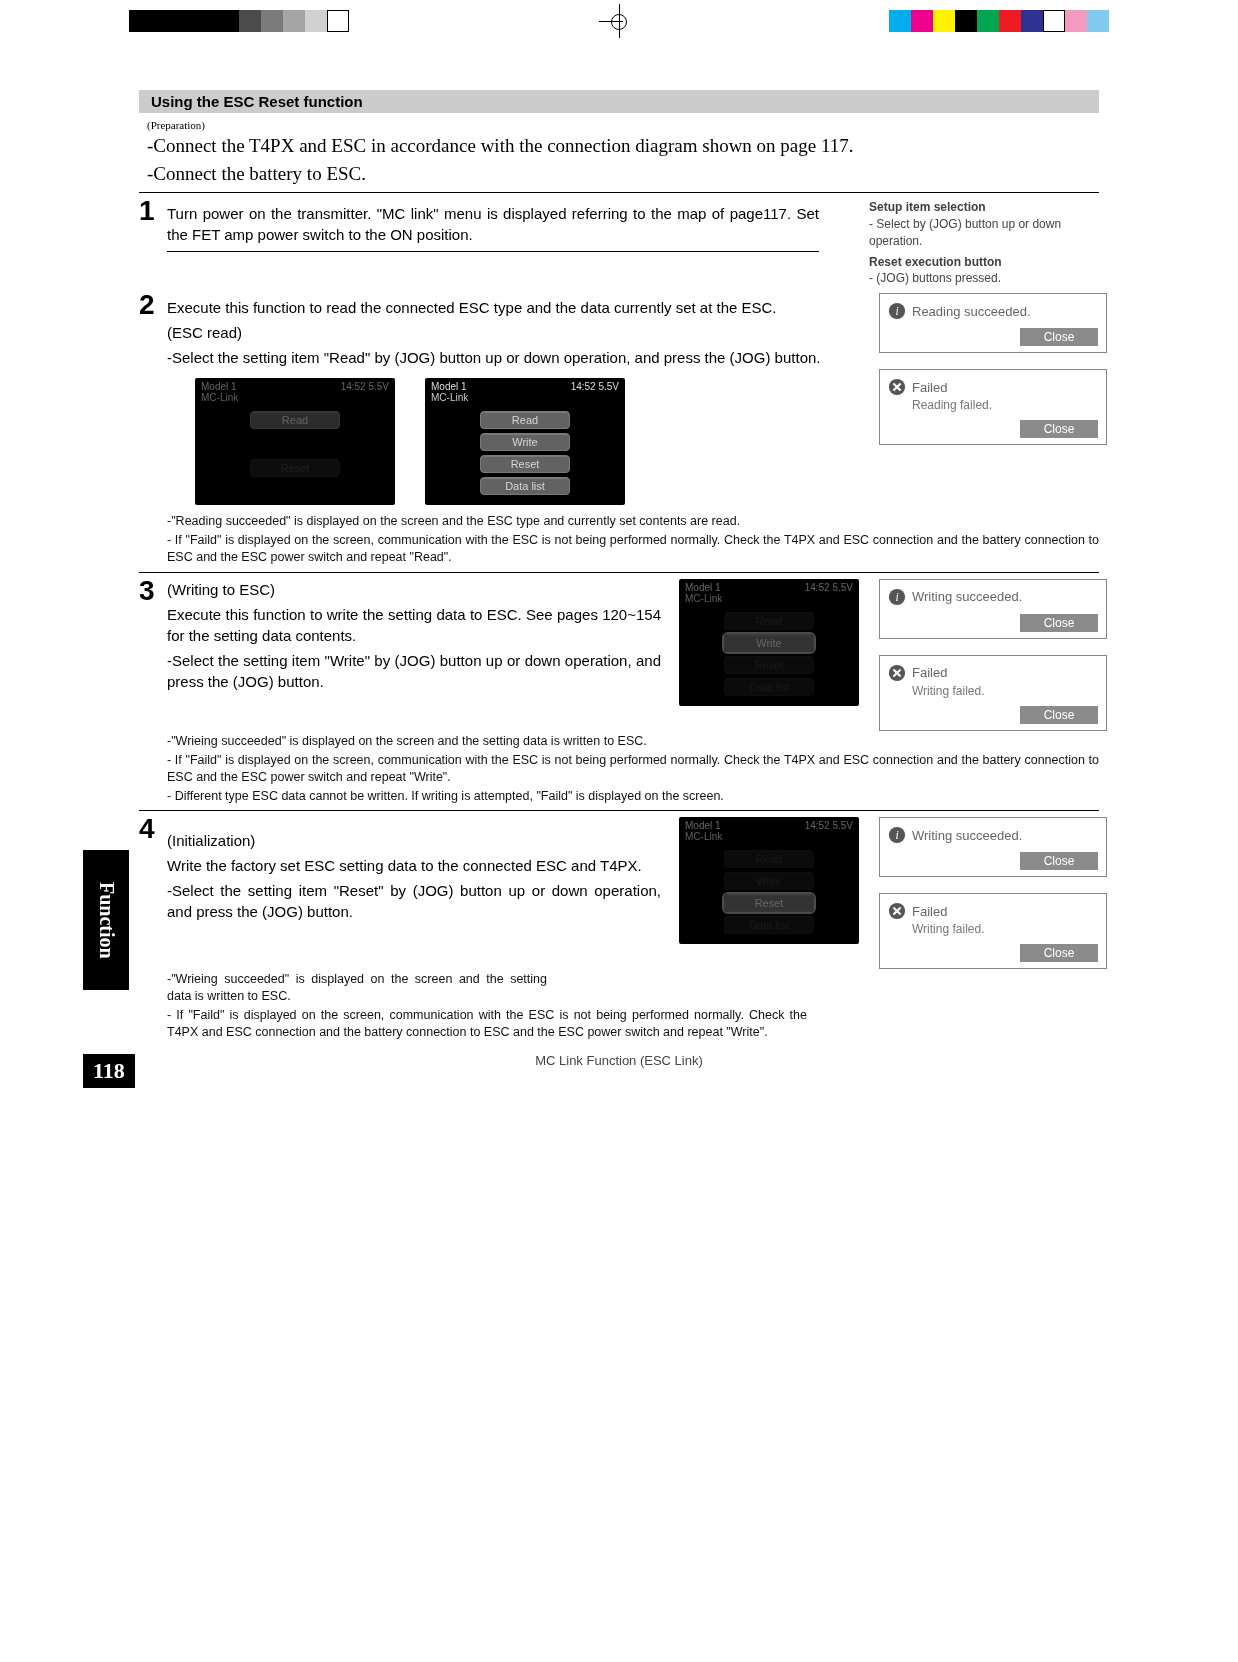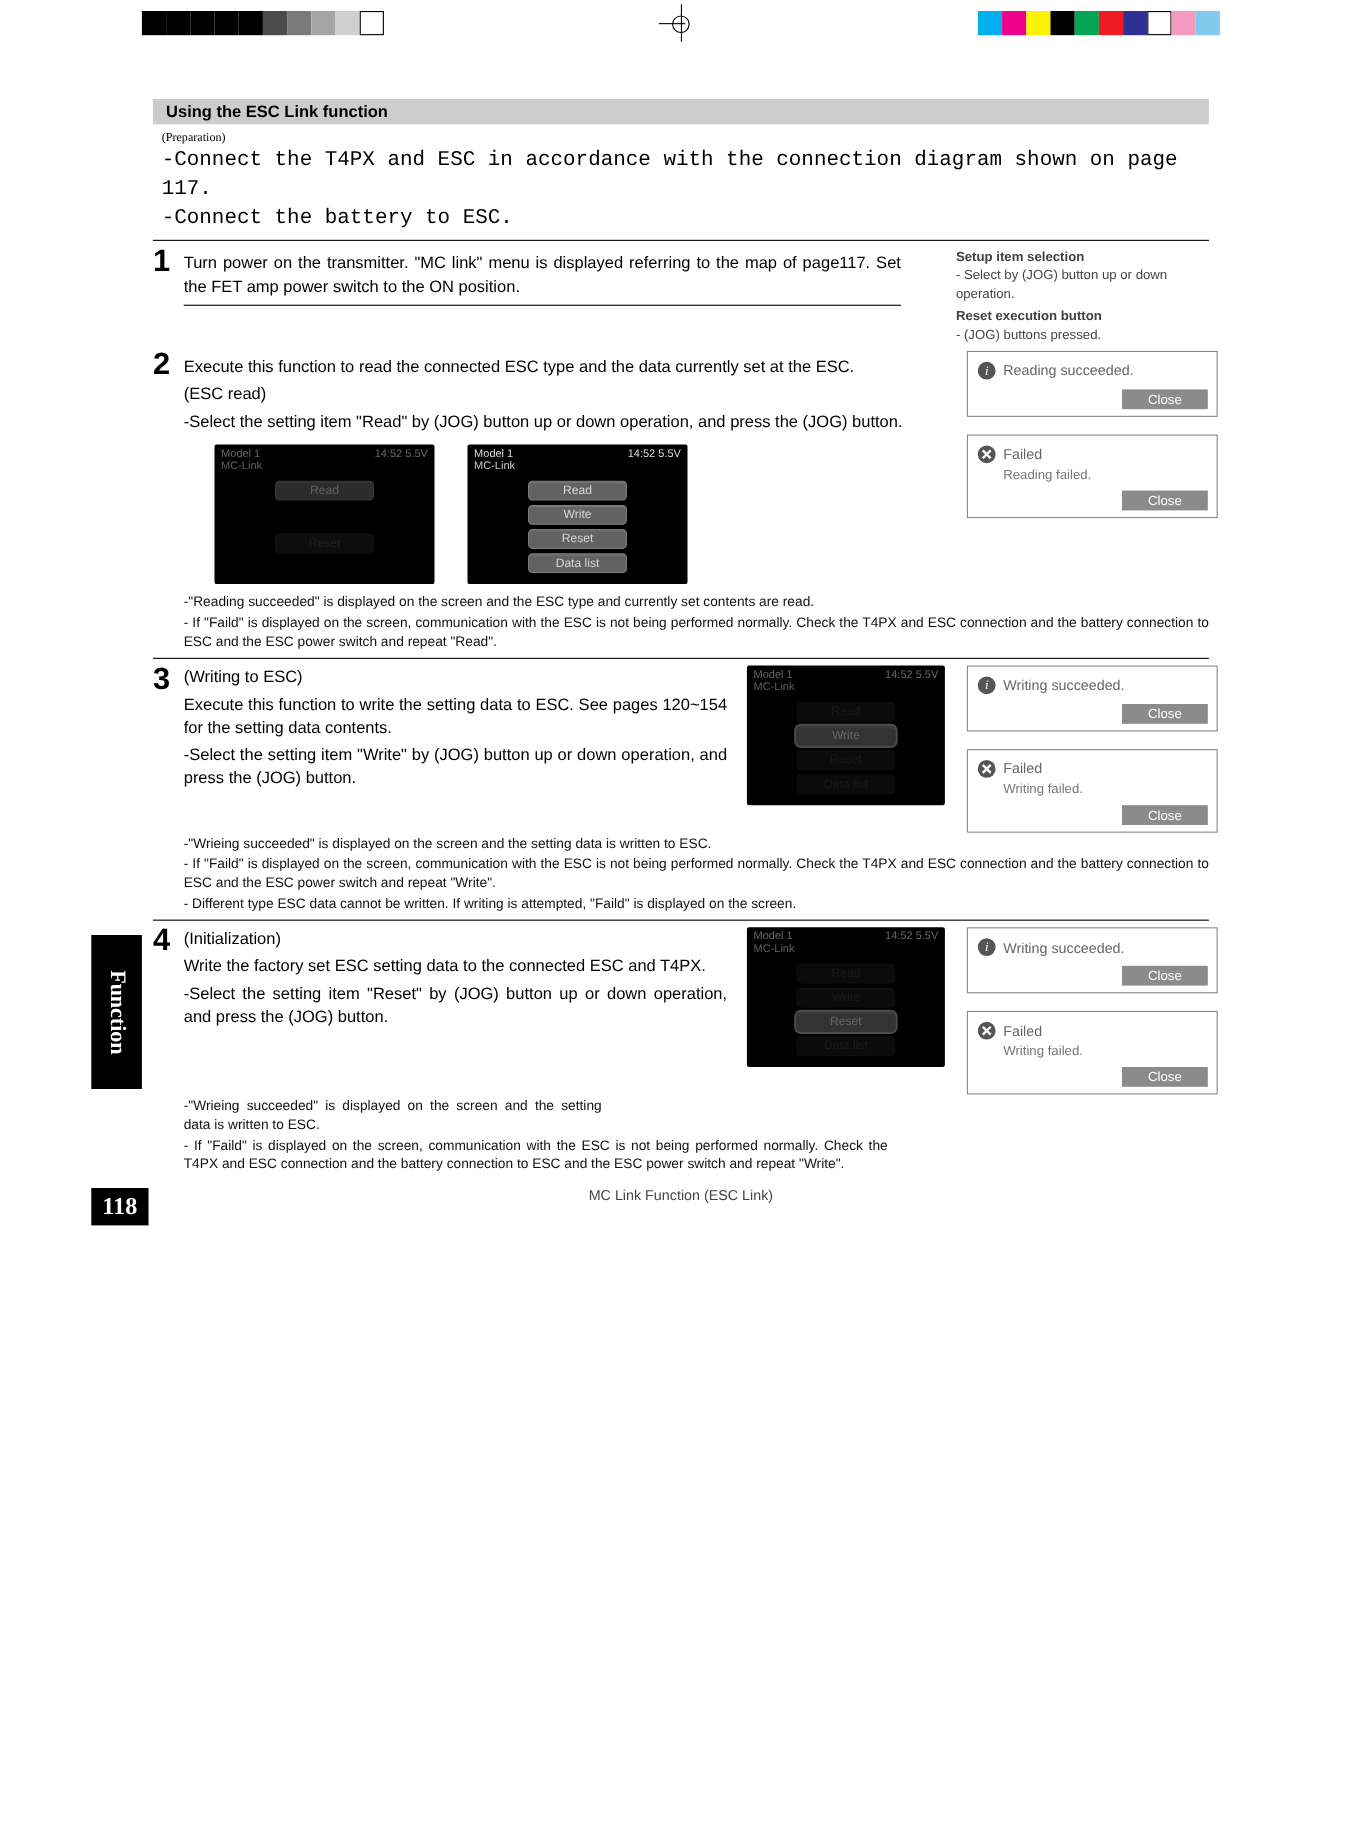--- a/index.html
+++ b/index.html
@@ -27,21 +27,21 @@
   .center-mark .v { position:absolute; left:50%; top:-10px; width:1px; height:34px; background:#000; }
   .center-mark .h { position:absolute; top:7px; left:-12px; width:24px; height:1px; background:#000; }
   .center-mark .circ { width:14px; height:14px; border:1px solid #000; border-radius:50%; }
   .section-head {
     background: #ccc;
     font-weight: bold;
     padding: 3px 12px;
     font-size: 15px;
   }
   .prep { font-family: "Times New Roman", serif; font-size:11px; margin:6px 0 2px 8px;}
-  .intro { font-family: Liberation Mono, monospace; font-size:19px; margin:2px 0 0 8px; line-height:1.35;}
+  .intro { font-family: Liberation Serif, serif; font-size:19px; margin:2px 0 0 8px; line-height:1.35;}
   .hr-top { border:0; border-top:1px solid #000; margin:6px 0 4px 0;}
   .block { display:flex; align-items:flex-start; }
   .stepnum {
     font-family: Arial; font-weight:bold; font-size:28px;
     width:28px; line-height:1; margin-top:-2px;
   }
   .stepbody { flex:1; }
   .stepbody p { margin:4px 0; font-size:15px; line-height:1.4; text-align:justify;}
   .small-hr { border:0; border-top:1px solid #000; margin:6px 0; }
   .right-tips { width:230px; font-size:12px; color:#444; margin-left:30px; line-height:1.4;}
@@ -96,21 +96,21 @@
       <div class="v"></div>
       <div class="h"></div>
     </div>
   <div class="colorbar-right" aria-hidden="true">
     <span class="cb-sw" style="background:#00aeef"></span><span class="cb-sw" style="background:#ec008c"></span><span class="cb-sw" style="background:#fff200"></span><span class="cb-sw" style="background:#000"></span><span class="cb-sw" style="background:#00a651"></span><span class="cb-sw" style="background:#ed1c24"></span><span class="cb-sw" style="background:#2e3192"></span><span class="cb-sw" style="background:#fff;border:1px solid #000;box-sizing:border-box"></span><span class="cb-sw" style="background:#f49ac1"></span><span class="cb-sw" style="background:#82caed"></span>
   </div>
 
   <div class="side-tab">Function</div>
   <div class="page-num">118</div>
 
-  <div class="section-head">Using the ESC Link function</div>
+  <div class="section-head">Using the ESC Reset function</div>
   <div class="prep">(Preparation)</div>
   <div class="intro">-Connect the T4PX and ESC in accordance with the connection diagram shown on page 117.</div>
   <div class="intro">-Connect the battery to ESC.</div>
   <hr class="hr-top">
 
   <div class="row-flex step-wrap">
     <div class="block justify-left-col">
       <div class="stepnum">1</div>
       <div class="stepbody">
         <p>Turn power on the transmitter. "MC link" menu is displayed referring to the map of page117.  Set the FET amp power switch to the ON position.</p>
@@ -258,21 +258,21 @@
   <div class="note">-"Wrieing succeeded" is displayed on the screen and the setting data is written to ESC.</div>
   <div class="note">- If "Faild" is displayed on the screen, communication with the ESC is not being performed normally. Check the T4PX and ESC connection and the battery connection to ESC and the ESC power switch and repeat "Write".</div>
   <div class="note">- Different type ESC data cannot be written. If writing is attempted, "Faild"  is displayed on the screen.</div>
   <hr class="small-hr" style="margin-left:0">
 
   <div class="row-flex step-wrap">
     <div class="block justify-left-col">
       <div class="stepnum">4</div>
       <div class="stepbody" style="display:flex; gap:18px">
         <div style="flex:1">
-          <p style="margin-top:0">(Initialization)</p>
+          <p style="margin-top:13px">(Initialization)</p>
           <p>Write the factory set ESC setting data to the connected ESC and T4PX.</p>
           <p>-Select the setting item "Reset" by (JOG) button up or down operation, and  press the (JOG) button.</p>
         </div>
         <div class="sc-mini">
           <div class="screen-dark alt sel">
             <div class="title-row">
                 <span>Model 1</span>
                 <span>14:52 5.5V</span>
               </div>
             <div class="sub">MC-Link</div>

